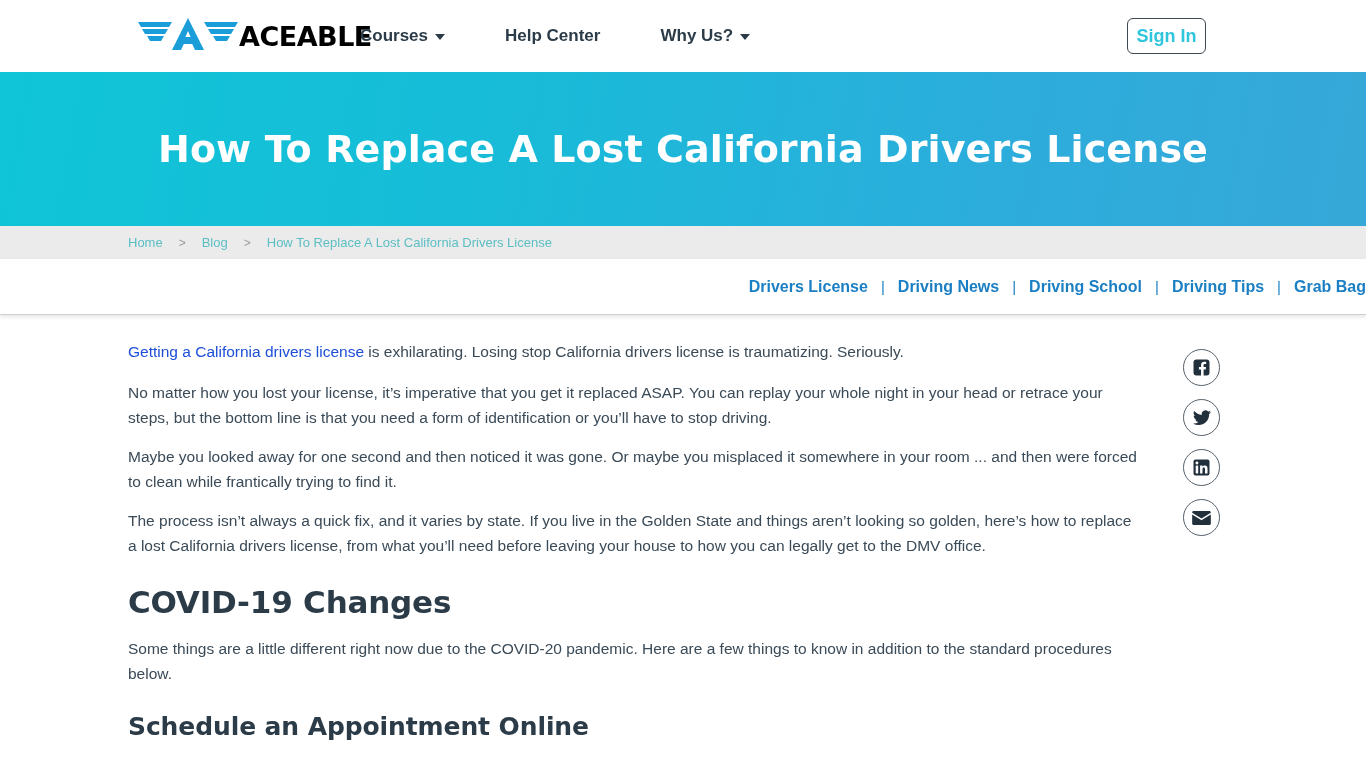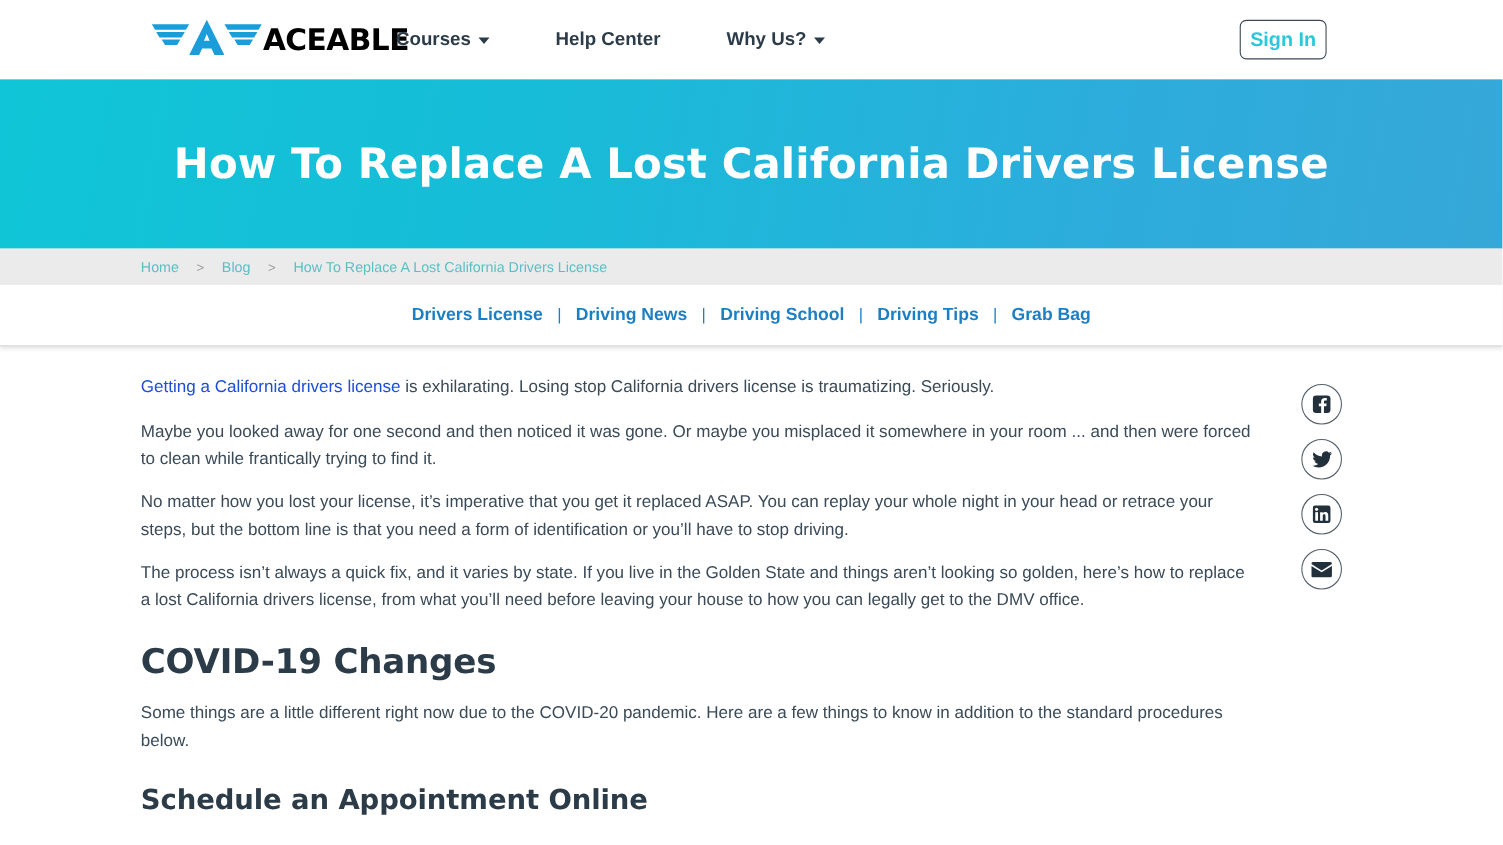--- a/index.html
+++ b/index.html
@@ -121,21 +121,21 @@
     color: #9a9a9a;
     margin: 0 16px;
   }
 
   
   .cat-nav {
     height: 56px;
     background: #ffffff;
     display: flex;
     align-items: center;
-    justify-content: center;
+    justify-content: flex-end;
     border-bottom: 1px solid #cfcfcf;
     box-shadow: 0 2px 4px rgba(0,0,0,0.10);
     position: relative;
     z-index: 3;
   }
   .cat-link {
     font-size: 16px;
     font-weight: bold;
     color: #1b7fc4;
     text-decoration: none;
@@ -271,23 +271,23 @@
   <a class="cat-link" href="#">Driving Tips</a>
   <span class="cat-sep">|</span>
   <a class="cat-link" href="#">Grab Bag</a>
 </nav>
 
 <div class="content-wrap">
 
   <article class="article">
     <p class="tight"><a class="inline-link" href="#">Getting a California drivers license</a><span> is exhilarating. Losing stop California drivers license is traumatizing. Seriously.</span></p>
 
+    <p>No matter how you lost your license, it’s imperative that you get it replaced ASAP. You can replay your whole night in your head or retrace your steps, but the bottom line is that you need a form of identification or you’ll have to stop driving.</p>
+
     <p>Maybe you looked away for one second and then noticed it was gone. Or maybe you misplaced it somewhere in your room ... and then were forced to clean while frantically trying to find it.</p>
-
-    <p>No matter how you lost your license, it’s imperative that you get it replaced ASAP. You can replay your whole night in your head or retrace your steps, but the bottom line is that you need a form of identification or you’ll have to stop driving.</p>
 
     <p>The process isn’t always a quick fix, and it varies by state. If you live in the Golden State and things aren’t looking so golden, here’s how to replace a lost California drivers license, from what you’ll need before leaving your house to how you can legally get to the DMV office.</p>
 
     <h2>COVID-19 Changes</h2>
 
     <p>Some things are a little different right now due to the COVID-20 pandemic. Here are a few things to know in addition to the standard procedures below.</p>
 
     <h3>Schedule an Appointment Online</h3>
   </article>
 

